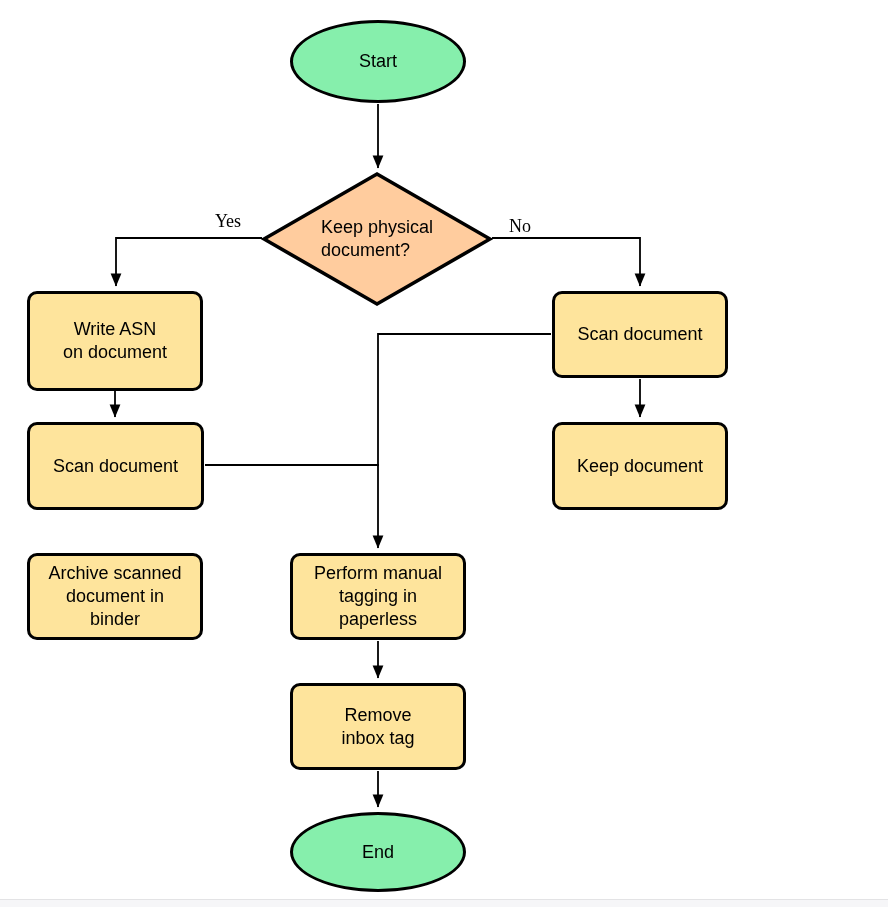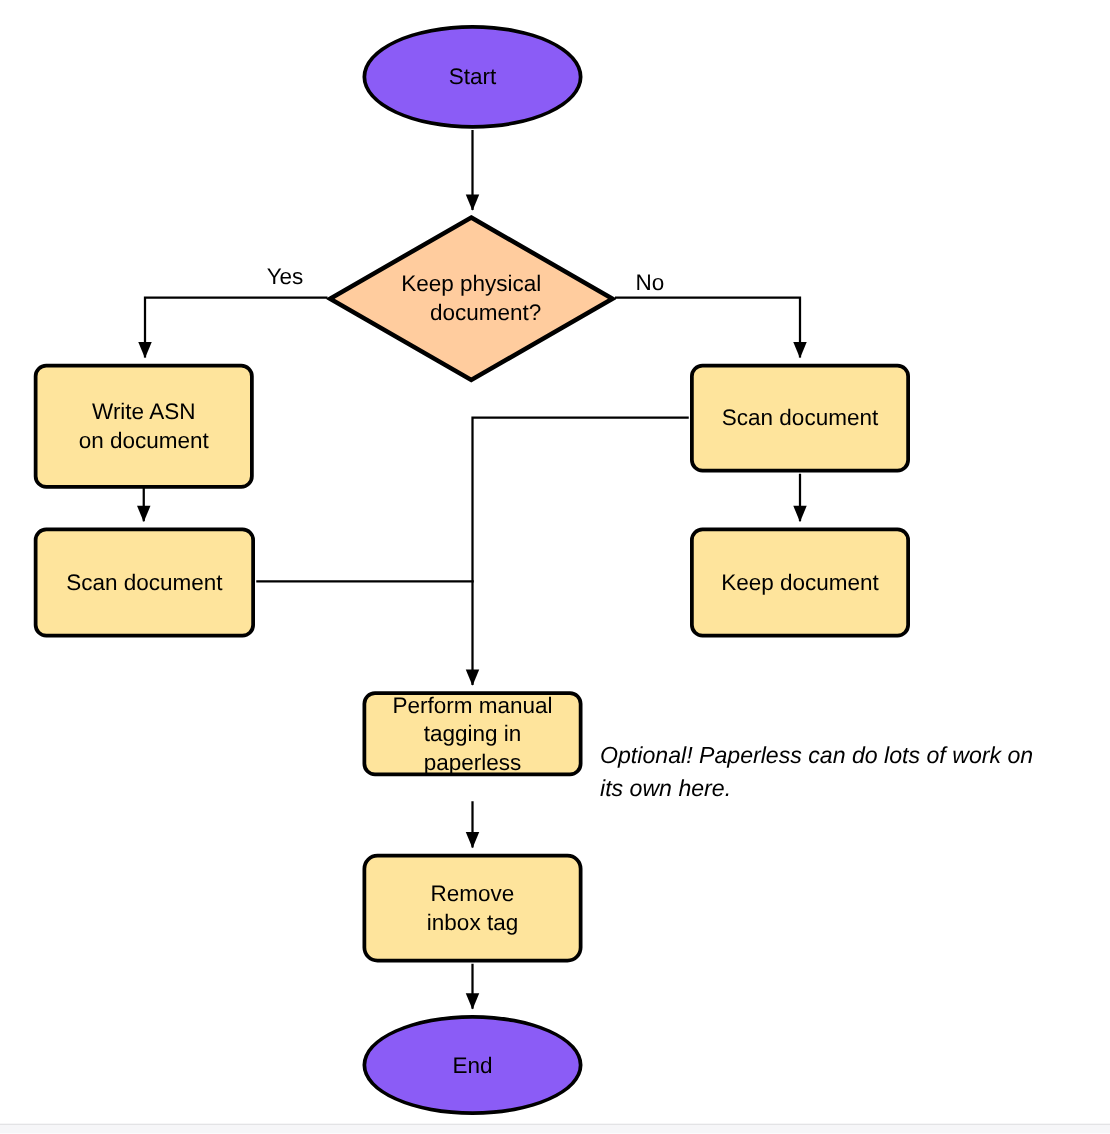--- a/index.html
+++ b/index.html
@@ -33,47 +33,48 @@
     line-height: 23px;
     color: #000000;
     box-sizing: border-box;
   }
   .process {
     background: #FEE49C;
     border: 3.5px solid #000000;
     border-radius: 10px;
   }
   .terminator {
-    background: #8b5cf6;
+    background: #86efac;
     border: 3.5px solid #000000;
     border-radius: 50%;
   }
   .decision-wrap {
     position: absolute;
     left: 261px; top: 171px;
     width: 232px; height: 136px;
   }
   .decision-label {
     position: absolute;
     left: 0; top: 0;
     width: 100%; height: 100%;
     display: flex;
     align-items: center;
     justify-content: center;
-    text-align: right;
+    text-align: left;
     white-space: pre-line;
     font-size: 18px;
     line-height: 23px;
   }
   .edge-label {
     position: absolute;
     width: 50px;
     font-size: 18px;
     text-align: center;
     color: #000000;
+    font-family: Liberation Serif, serif;
   }
   .annotation {
     position: absolute;
     left: 480px;
     top: 590px;
     width: 402px;
     font-size: 18.5px;
     line-height: 27px;
     font-style: italic;
     white-space: pre-line;
@@ -128,45 +129,48 @@
 
   <div class="node process" style="left:27px; top:291px; width:176px; height:100px;">
     <span>Write ASN
 on document</span>
   </div>
 
   <div class="node process" style="left:27px; top:422px; width:177px; height:88px;">
     <span>Scan document</span>
   </div>
 
+  <div class="node process" style="left:27px; top:553px; width:176px; height:87px;">
+    <span>Archive scanned
+document in
+binder</span>
+  </div>
 
   <div class="node process" style="left:552px; top:291px; width:176px; height:87px;">
     <span>Scan document</span>
   </div>
 
   <div class="node process" style="left:552px; top:422px; width:176px; height:88px;">
     <span>Keep document</span>
   </div>
 
-  <div class="node process" style="left:290px; top:553px; width:176px; height:68px;">
+  <div class="node process" style="left:290px; top:553px; width:176px; height:87px;">
     <span>Perform manual
 tagging in
 paperless</span>
   </div>
 
-  <div class="node process" style="left:290px; top:683px; width:176px; height:87px;border-radius:12px;">
+  <div class="node process" style="left:290px; top:683px; width:176px; height:87px;">
     <span>Remove
 inbox tag</span>
   </div>
 
   <div class="node terminator" style="left:290px; top:812px; width:176px; height:80px;align-items:center;">
     <span>End</span>
   </div>
 
   <div class="edge-label" style="left:203px; top:211px;">Yes</div>
   <div class="edge-label" style="left:495px; top:200px;margin-top:16px;">No</div>
 
-  <div class="annotation">Optional! Paperless can do lots of work on
-its own here.</div>
 
   <div class="window-footer"></div>
 
 </div>
 
 </body></html>

